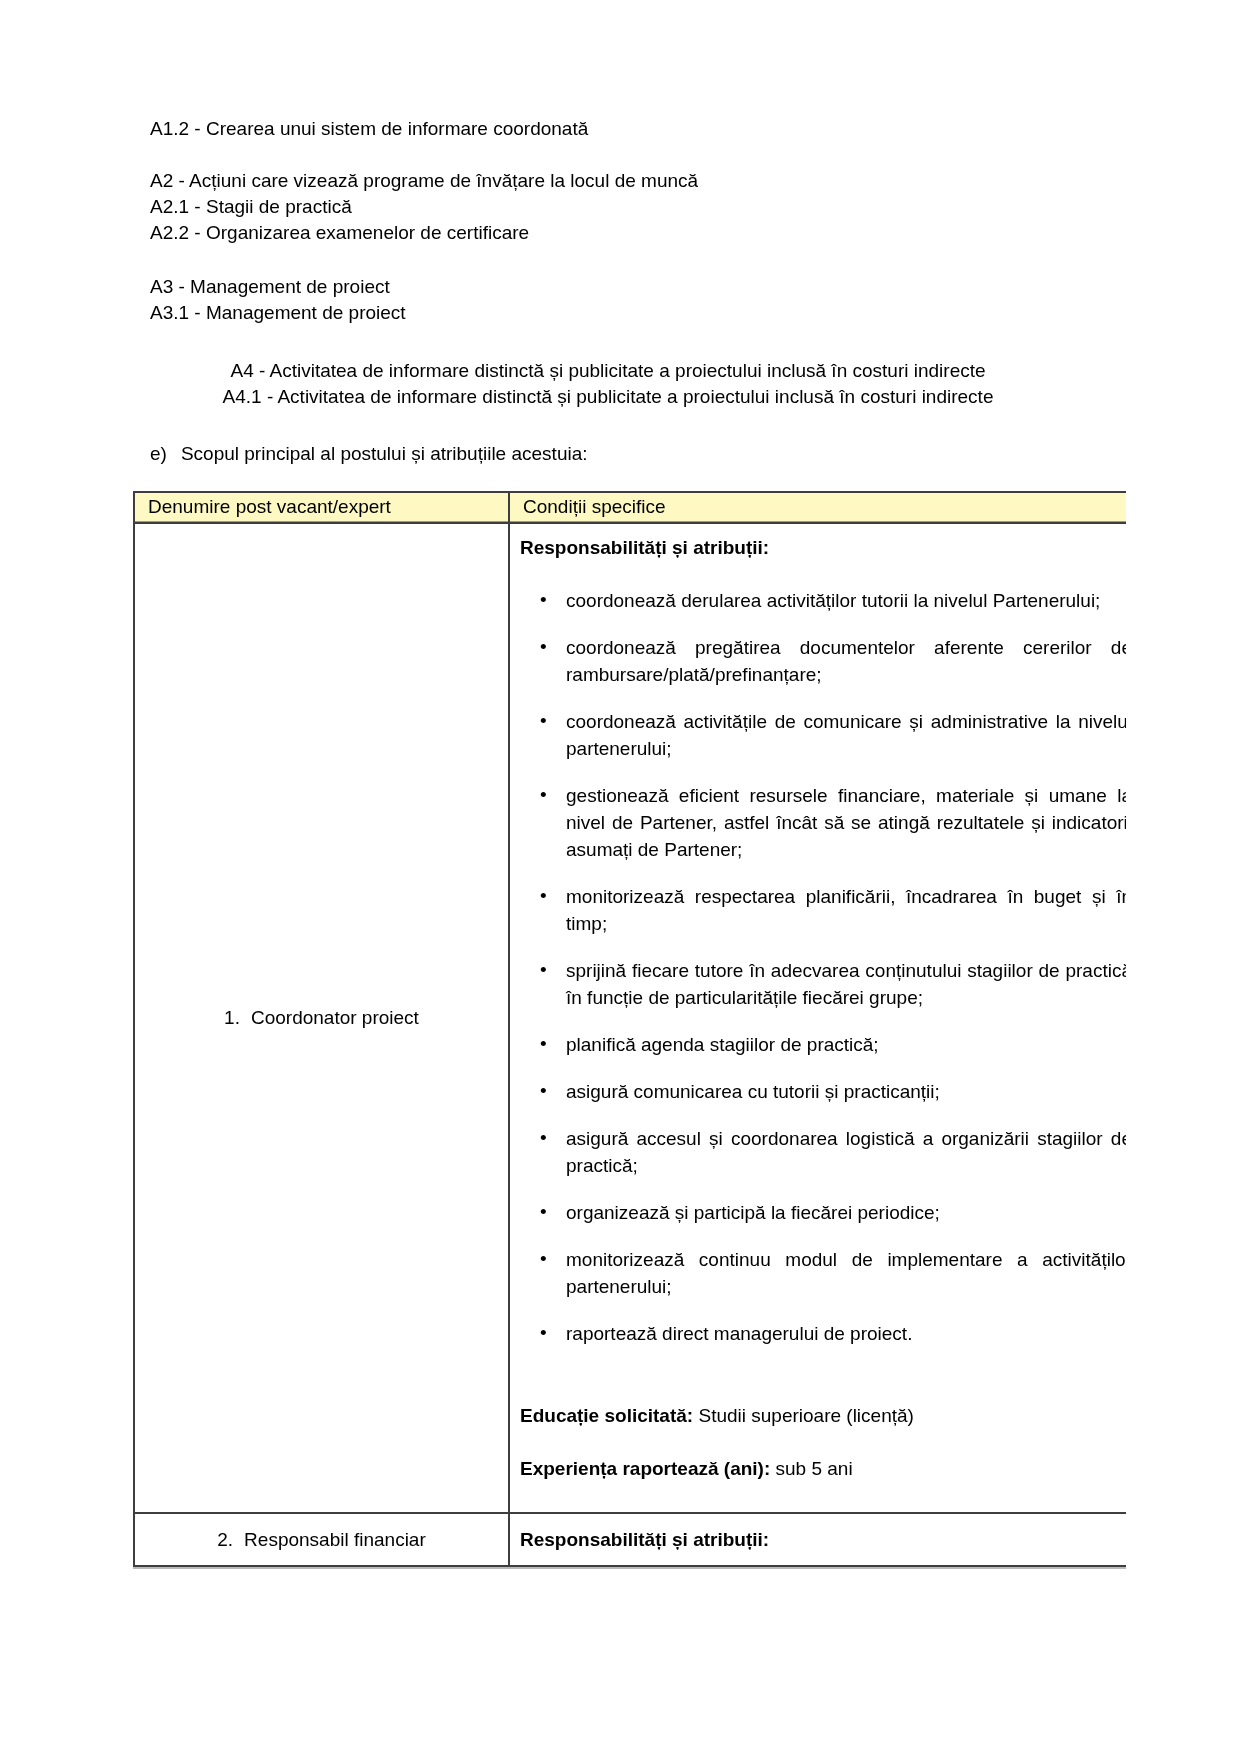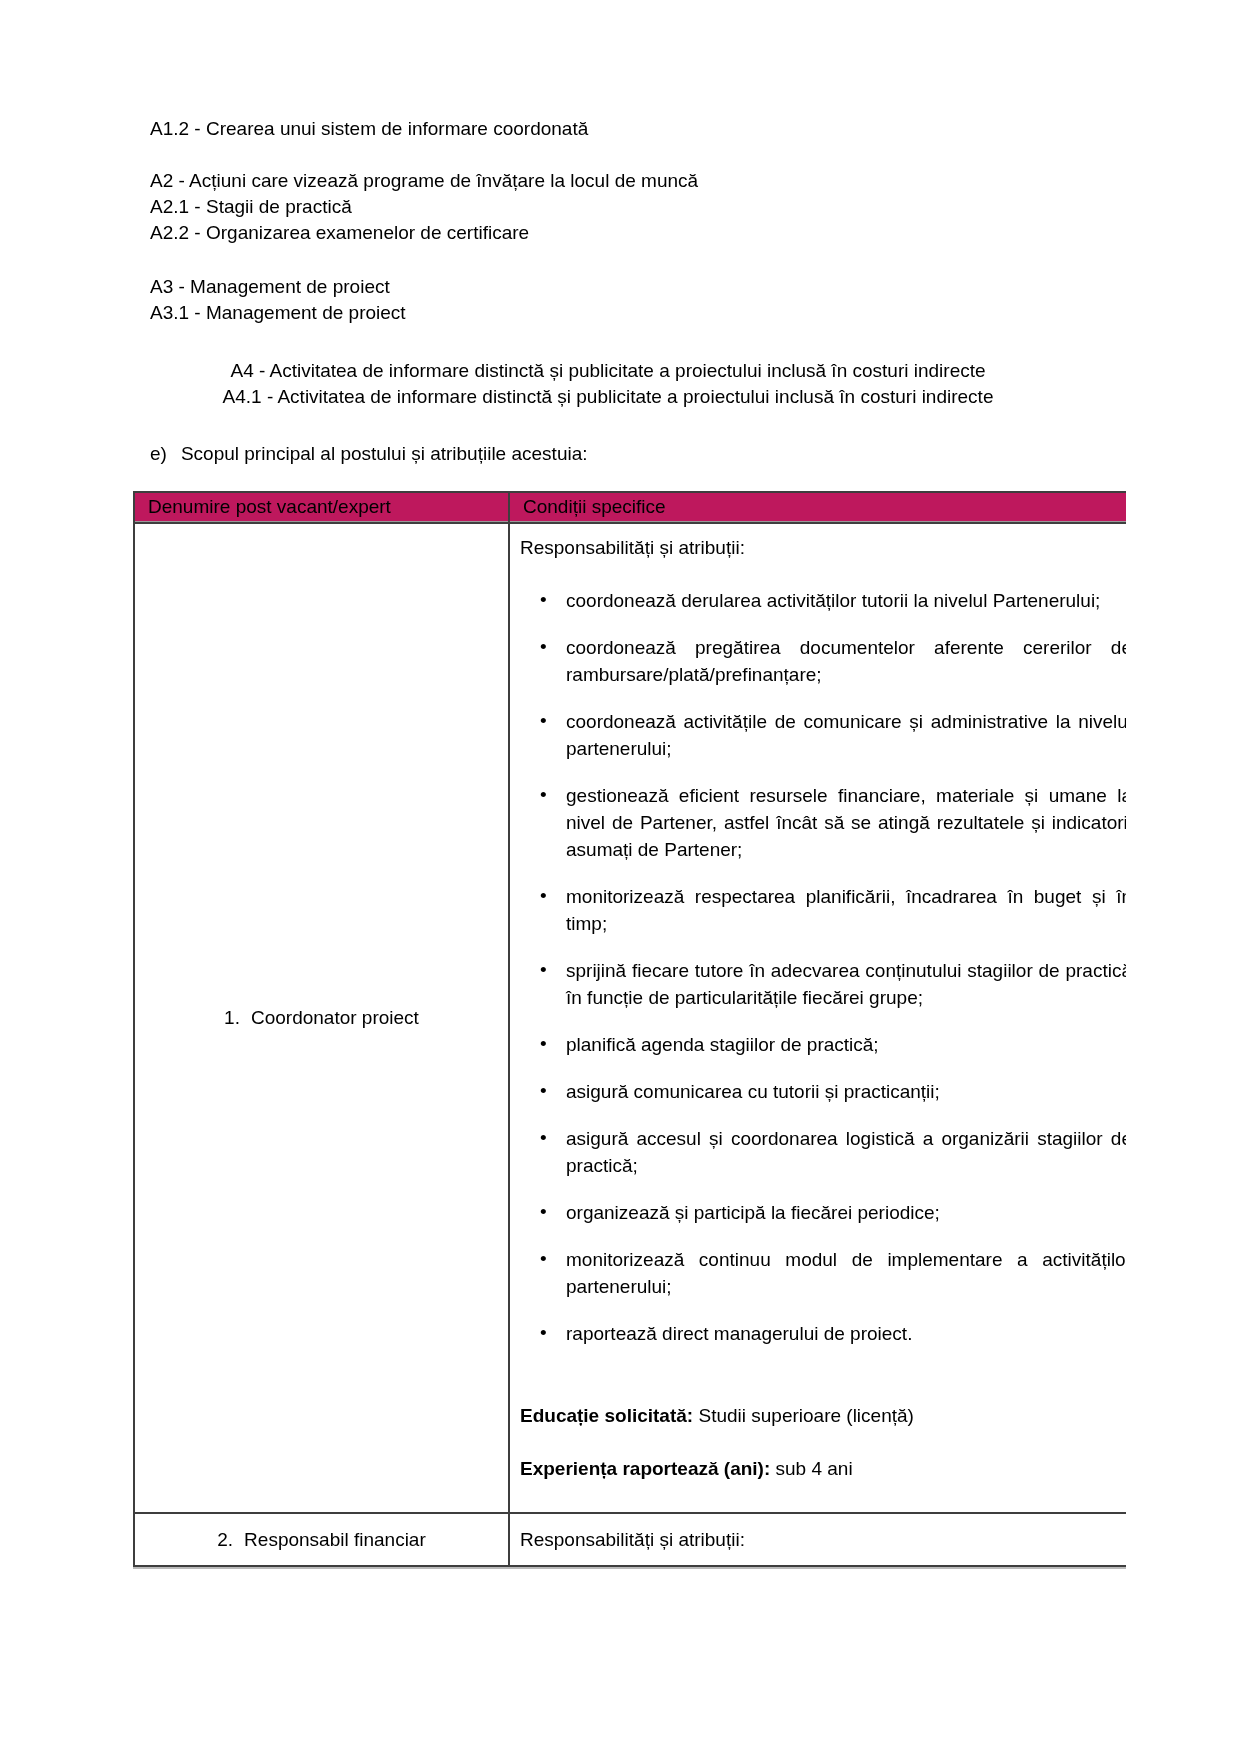--- a/index.html
+++ b/index.html
@@ -32,39 +32,39 @@
     table-layout: fixed;
     width: 1025px;
     margin-left: -17px;
     box-shadow: 0 2px 0 rgba(130,130,130,0.55);
   }
   table.positions col.c1 { width: 375px; }
   table.positions col.c2 { width: 650px; }
   table.positions th, table.positions td { border: 2px solid #3e3e3e; }
 
   thead th {
-    background: #be185d;
+    background: #fef9c3;
     font-weight: normal;
     text-align: left;
     padding: 1px 8px 2px 13px;
     height: 27px;
     border-bottom: 3px solid #515151;
     box-shadow: inset 0 -1px 0 #9a9a9a;
   }
 
   td.post-cell {
     text-align: center;
     vertical-align: middle;
     padding: 4px 6px;
     border-radius: 27px;
   }
   td.post-cell .post-number { display: inline-block; margin-right: 11px; }
 
   td.details-cell { vertical-align: top; padding: 10px 26px 30px 10px; }
-  .resp-heading { font-weight: normal; margin: 0 0 26px 0; line-height: 27px; }
+  .resp-heading { font-weight: bold; margin: 0 0 26px 0; line-height: 27px; }
 
   ul.bullets { list-style: none; margin: 0; padding: 0; }
   ul.bullets li {
     position: relative;
     padding-left: 46px;
     margin-bottom: 20px;
     text-align: justify;
     line-height: 27px;
   }
   ul.bullets li:last-child { margin-bottom: 0; }
@@ -142,21 +142,21 @@
               <li><span class="marker">•</span><span>organizează și participă la fiecărei periodice;</span></li>
               <li><span class="marker">•</span><span>monitorizează continuu modul de implementare a activităților partenerului;</span></li>
               <li><span class="marker">•</span><span>raportează direct managerului de proiect.</span></li>
             </ul>
             <p class="edu-line">
               <strong>Educație solicitată:</strong>
               <span>Studii superioare (licență)</span>
             </p>
             <p class="exp-line">
               <strong>Experiența raportează (ani):</strong>
-              <span>sub 4 ani</span>
+              <span>sub 5 ani</span>
             </p>
           </td>
         </tr>
         <tr>
           <td class="post-cell">
             <span class="post-number">2.</span><span>Responsabil financiar</span>
           </td>
           <td class="details-cell-small">
             <p class="resp-heading">Responsabilități și atribuții:</p>
           </td>

